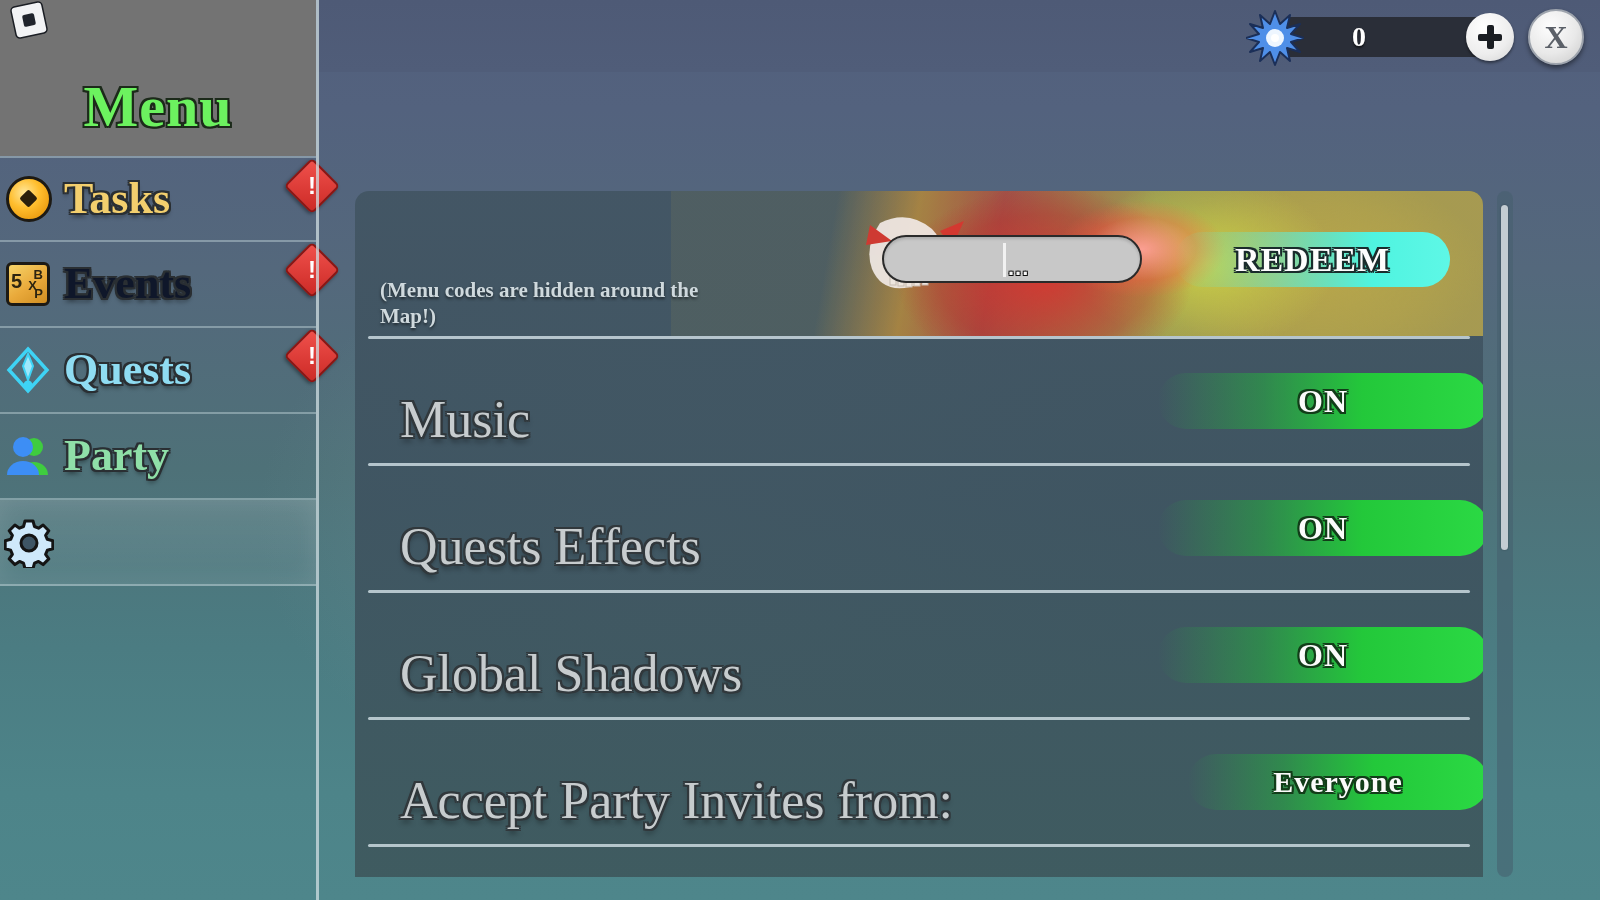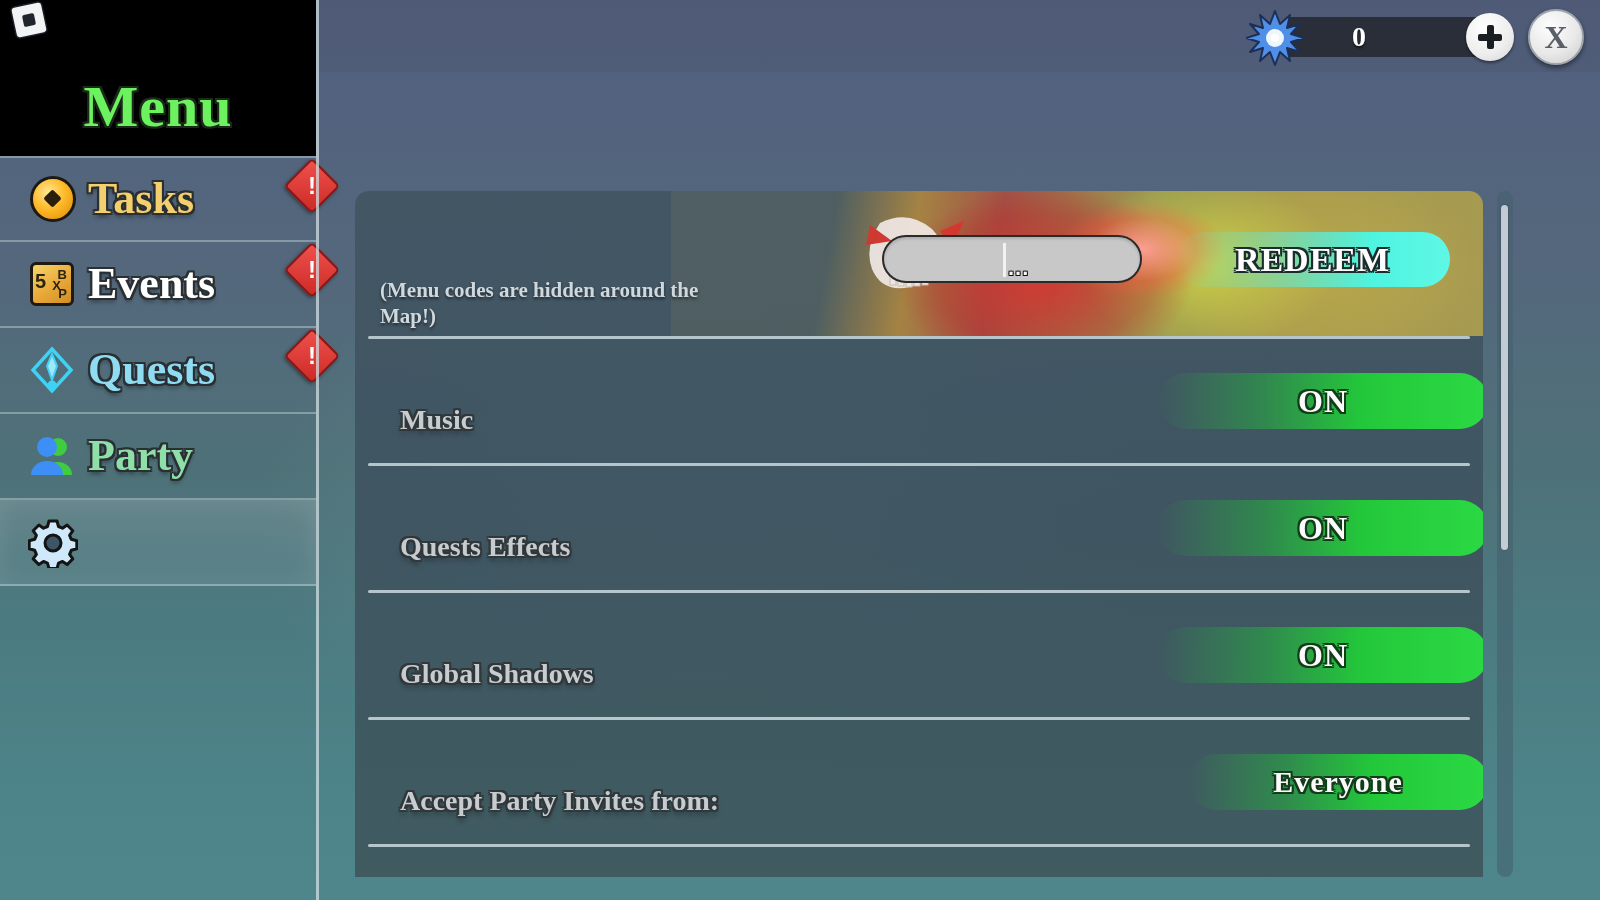--- a/index.html
+++ b/index.html
@@ -39,54 +39,54 @@
   .roblox-logo .outer {
     position:absolute; inset:0; background:#f2f3f5; border-radius:3px;
     box-shadow:0 0 0 1.5px #1b1e24;
   }
   .roblox-logo .inner {
     position:absolute; left:9px; top:9px; width:12px; height:12px;
     background:#20242c; border-radius:2px;
   }
   #sb-title-bar {
     position:absolute; left:0; top:0; width:316px; height:156px;
-    background:#000000;
+    background:#737373;
     display:flex; align-items:flex-end; justify-content:center;
   }
   #sb-title {
     font-size:58px; font-weight:bold; color:#6cf25f; line-height:1;
     padding-bottom:20px;
     text-shadow:
       -2px -2px 0 #1c2a1a, 2px -2px 0 #1c2a1a, -2px 2px 0 #1c2a1a, 2px 2px 0 #1c2a1a,
       0 -2px 0 #1c2a1a, 0 2px 0 #1c2a1a, -2px 0 0 #1c2a1a, 2px 0 0 #1c2a1a;
     letter-spacing:1px;
   }
   #sb-items {
     position:absolute; left:0; top:156px; width:316px;
   }
   .sb-item {
     position:relative; height:86px;
     display:flex; align-items:center;
-    padding-left:26px;
+    padding-left:2px;
     border-bottom:2px solid rgba(196,214,220,0.45);
   }
   .sb-item:first-child { border-top:2px solid rgba(196,214,220,0.45); }
   .sb-item.active {
     background:linear-gradient(180deg,rgba(255,255,255,0.12) 0%, rgba(255,255,255,0.05) 100%);
     box-shadow:inset 0 0 26px rgba(255,255,255,0.10);
   }
   .sb-ico { width:54px; height:54px; flex:0 0 54px; position:relative; margin-right:8px; }
   .sb-label {
     font-size:44px; font-weight:bold; line-height:1;
     text-shadow:-2px -2px 0 #2a2f33, 2px -2px 0 #2a2f33, -2px 2px 0 #2a2f33, 2px 2px 0 #2a2f33,
                 0 -2px 0 #2a2f33, 0 2px 0 #2a2f33, -2px 0 0 #2a2f33, 2px 0 0 #2a2f33,
                 0 4px 4px rgba(0,0,0,0.4);
   }
   .c-tasks   { color:#f3cf6e; }
-  .c-events  { color:#ffffff; }
+  .c-events  { color:#0f172a; }
   .c-craft   { color:#f8d2b5; }
   .c-quests  { color:#8fdcf2; }
   .c-party   { color:#8fdfa8; }
   .c-settings{ color:#cfe6f7; }
 
   .badge {
     position:absolute; right:-16px; width:40px; height:40px;
     transform:rotate(45deg);
     background:linear-gradient(135deg,#f0514c 0%,#cc2a26 100%);
     border:2px solid #8d1512; border-radius:5px;
@@ -243,21 +243,21 @@
     height:3px; margin:0 13px 0 13px;
     background:rgba(208,222,228,0.82);
     border-radius:2px;
   }
   .srow {
     position:relative; height:124px;
     display:flex; align-items:center;
     padding:0 0 0 45px;
   }
   .srow-label {
-    font-size:28px; font-weight:bold; color:#c7ccce; line-height:1;
+    font-size:52px; font-weight:normal; color:#c7ccce; line-height:1;
     text-shadow:-2px -2px 0 #31383c,2px -2px 0 #31383c,-2px 2px 0 #31383c,2px 2px 0 #31383c,
                 0 -2px 0 #31383c,0 2px 0 #31383c,-2px 0 0 #31383c,2px 0 0 #31383c,
                 0 5px 5px rgba(0,0,0,0.35);
     margin-top:38px;
   }
   .toggle {
     position:absolute; right:-5px; top:50%; transform:translateY(-50%);
     width:330px; height:56px; border-radius:28px;
     background:linear-gradient(90deg, rgba(30,190,50,0) 0%, rgba(30,196,54,0.45) 32%, #23c83a 62%, #2bd944 100%);
     display:flex; align-items:center; justify-content:center;

